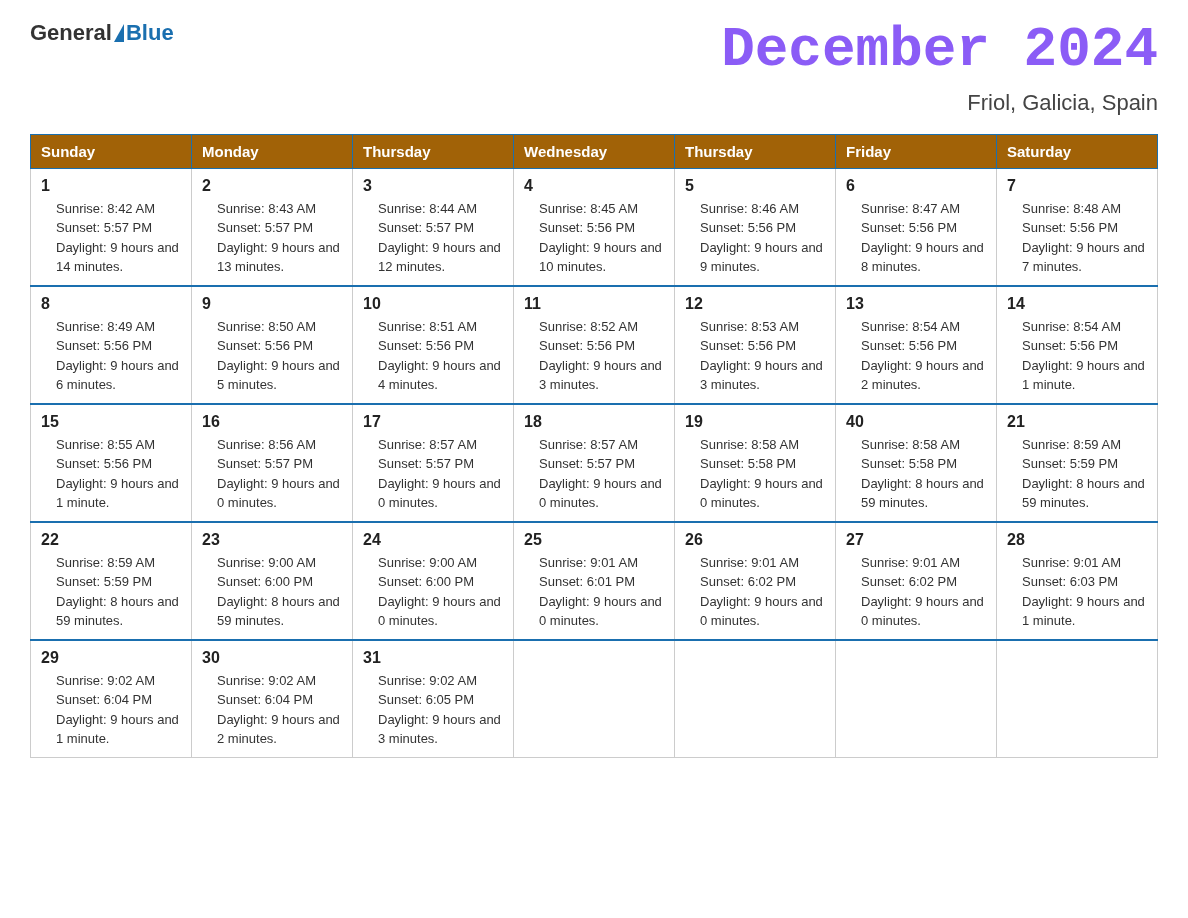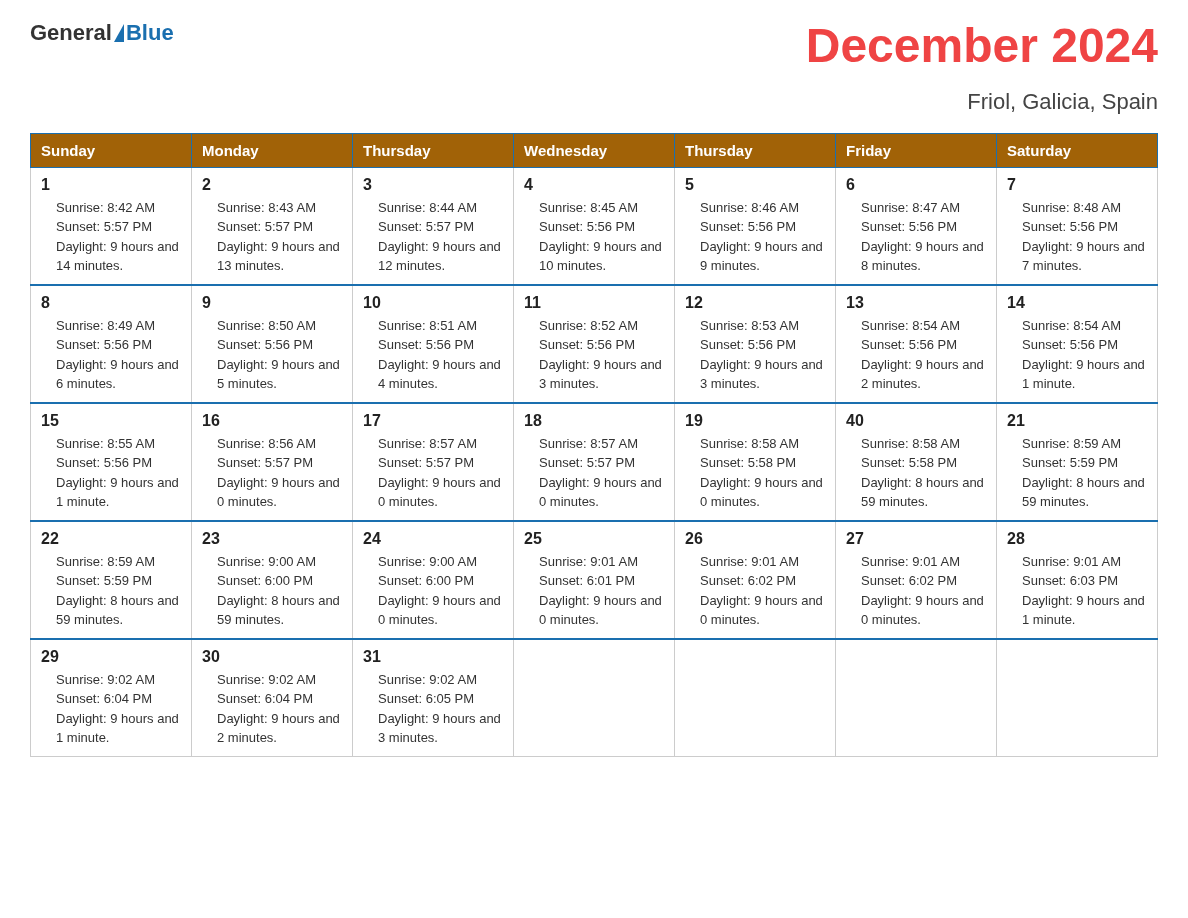--- a/index.html
+++ b/index.html
@@ -43,29 +43,30 @@
     }
     .logo-blue {
       color: #1a6faf;
       font-size: 22px;
       font-weight: bold;
     }
     .title-block {
       text-align: right;
     }
     .month-title {
-      font-size: 48px;
-      font-weight: bold;
-      color: #ef4444;
+      font-size: 56px;
+      font-weight: bold;
+      color: #8b5cf6;
       line-height: 1.1;
+      font-family: Liberation Mono, monospace;
     }
     .location-title {
       font-size: 22px;
       color: #444;
-      margin-top: 16px;
+      margin-top: 8px;
     }
     table {
       width: 100%;
       border-collapse: collapse;
       table-layout: fixed;
     }
     thead tr {
       background: #a16207;
     }
     thead th {

